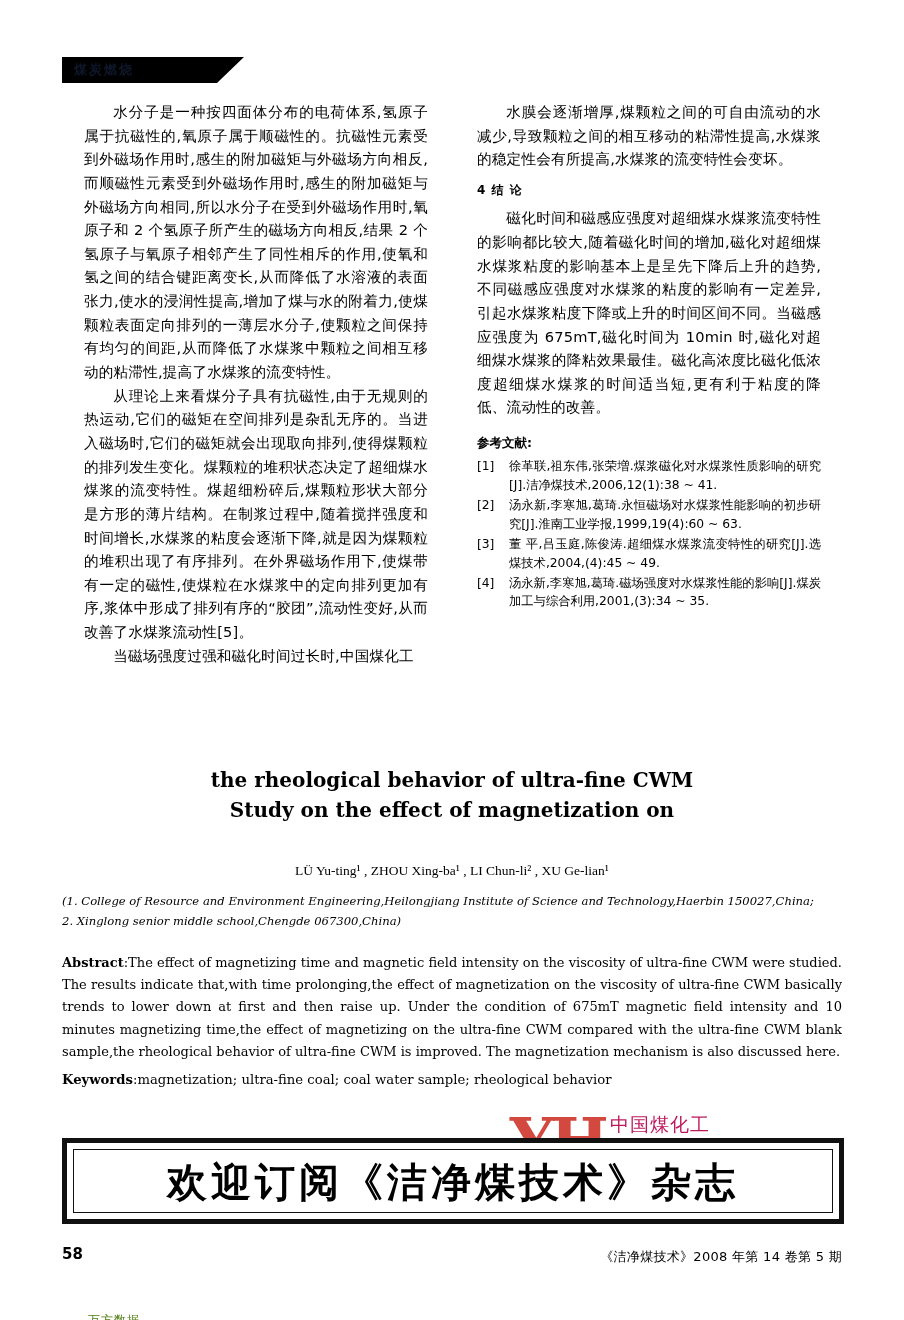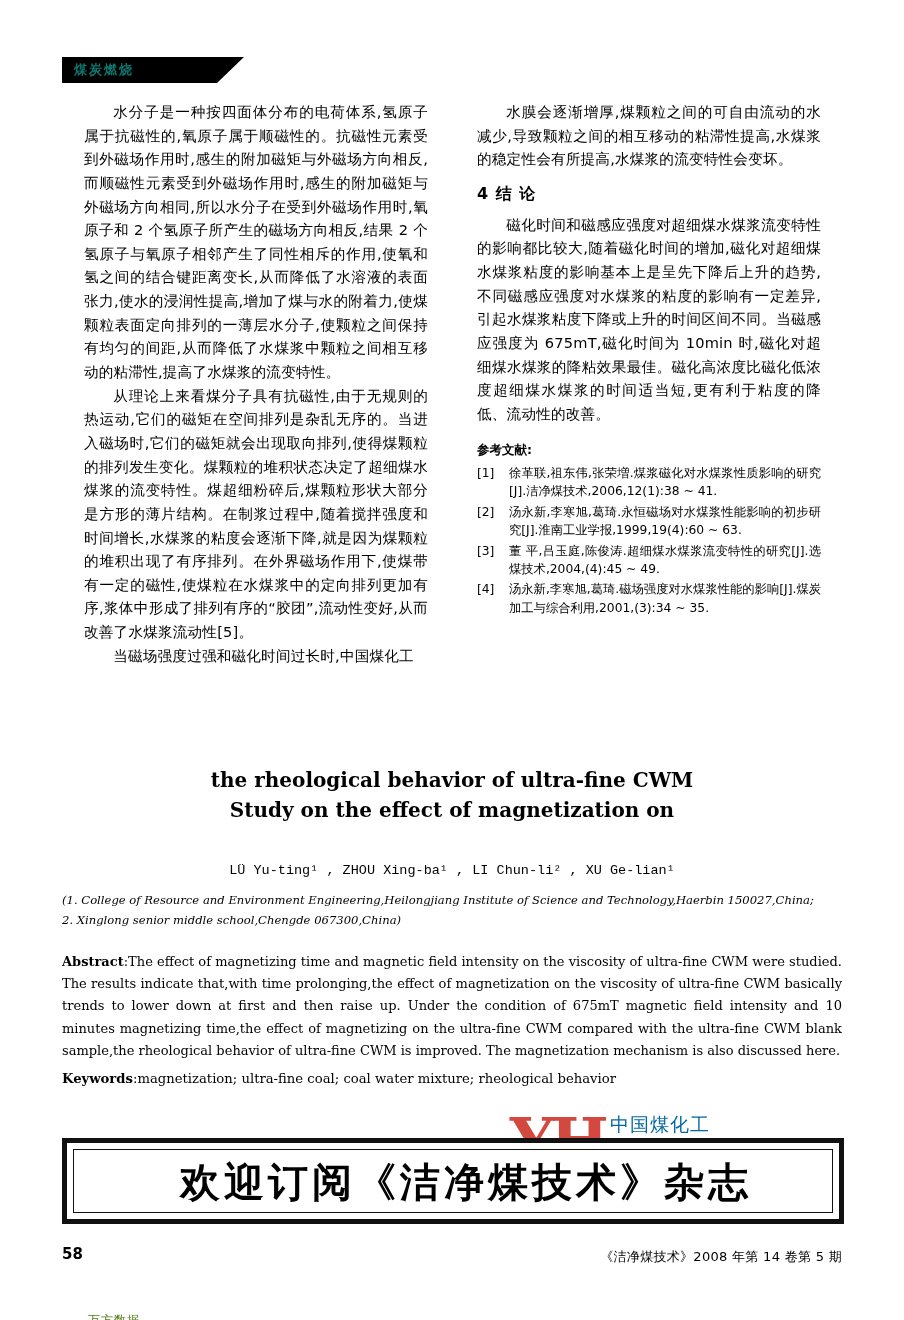--- a/index.html
+++ b/index.html
@@ -42,21 +42,21 @@
     position: absolute;
     left: 155px; top: 0;
     width: 0; height: 0;
     border-top: 26px solid #000;
     border-right: 27px solid transparent;
   }
   .header-banner .htext {
     position: absolute;
     left: 12px;
     top: 4px;
-    color: #0f766e;
+    color: #0f172a;
     font-size: 13px;
     letter-spacing: 2px;
     font-family: "DejaVu Sans", sans-serif;
     font-weight: bold;
   }
 
   
   .col {
     position: absolute;
     top: 100px;
@@ -69,21 +69,21 @@
   .col-left { left: 62px; }
   .col-right { left: 455px; }
 
   .col p {
     margin: 0 0 0 0;
     text-indent: 2em;
     letter-spacing: 0.2px;
   }
 
   .sec-head {
-    font-size: 16px;
+    font-size: 12px;
     font-weight: bold;
     margin: 10px 0 6px 0;
     text-indent: 0;
     letter-spacing: 1px;
   }
 
   .refs-title {
     font-size: 12.5px;
     font-weight: bold;
     margin-top: 14px;
@@ -116,21 +116,21 @@
   }
   .en-title {
     text-align: center;
     font-family: "DejaVu Serif", serif;
     font-weight: bold;
     font-size: 20px;
     line-height: 1.5;
   }
   .en-authors {
     text-align: center;
-    font-family: Liberation Mono, monospace;
+    font-family: Liberation Serif, serif;
     font-size: 13.5px;
     margin-top: 38px;
   }
   .en-affil {
     text-align: left;
     font-family: "DejaVu Serif", serif;
     font-style: italic;
     font-size: 11.6px;
     line-height: 1.75;
     margin-top: 12px;
@@ -167,21 +167,21 @@
     color: #d4493f;
     letter-spacing: -4px;
     line-height: 62px;
   }
   .wm .cn-text {
     position: absolute;
     left: 100px;
     top: 2px;
     font-size: 19px;
     letter-spacing: 1px;
-    color: #0369a1;
+    color: #be185d;
     text-align: center;
   }
   .wm .cnmhg {
     position: absolute;
     left: 100px;
     top: 34px;
     font-family: "DejaVu Sans", sans-serif;
     font-size: 17px;
     letter-spacing: 2px;
     color: #333;
@@ -217,21 +217,20 @@
     top: 1147px;
     width: 782px;
     height: 70px;
     line-height: 70px;
     text-align: center;
     font-family: "DejaVu Serif", serif;
     font-weight: bold;
     font-size: 40px;
     letter-spacing: 4px;
     color: #000;
-    padding-left: 13px;
   }
 
   
   .page-num {
     position: absolute;
     left: 62px;
     top: 1245px;
     font-size: 15px;
     font-weight: bold;
   }
@@ -302,21 +301,21 @@
     </div>
     <div class="en-authors">LÜ Yu-ting¹ , ZHOU Xing-ba¹ , LI Chun-li² , XU Ge-lian¹</div>
     <div class="en-affil">
       <div>(1. College of Resource and Environment Engineering,Heilongjiang Institute of Science and Technology,Haerbin 150027,China;</div>
       <div>2. Xinglong senior middle school,Chengde 067300,China)</div>
     </div>
     <div class="en-abstract">
       <b>Abstract</b><span>:The effect of magnetizing time and magnetic field intensity on the viscosity of ultra-fine CWM were studied. The results indicate that,with time prolonging,the effect of magnetization on the viscosity of ultra-fine CWM basically trends to lower down at first and then raise up. Under the condition of 675mT magnetic field intensity and 10 minutes magnetizing time,the effect of magnetizing on the ultra-fine CWM compared with the ultra-fine CWM blank sample,the rheological behavior of ultra-fine CWM is improved. The magnetization mechanism is also discussed here.</span>
     </div>
     <div class="en-keywords">
-      <b>Keywords</b><span>:magnetization; ultra-fine coal; coal water mixture; rheological behavior</span>
+      <b>Keywords</b><span>:magnetization; ultra-fine coal; coal water sample; rheological behavior</span>
     </div>
   </div>
 
   <div class="wm">
     <div class="yh">YH</div>
     <div class="cn-text">中国煤化工</div>
     <div class="cnmhg">CNMHG</div>
     <div class="rule"></div>
   </div>
 

